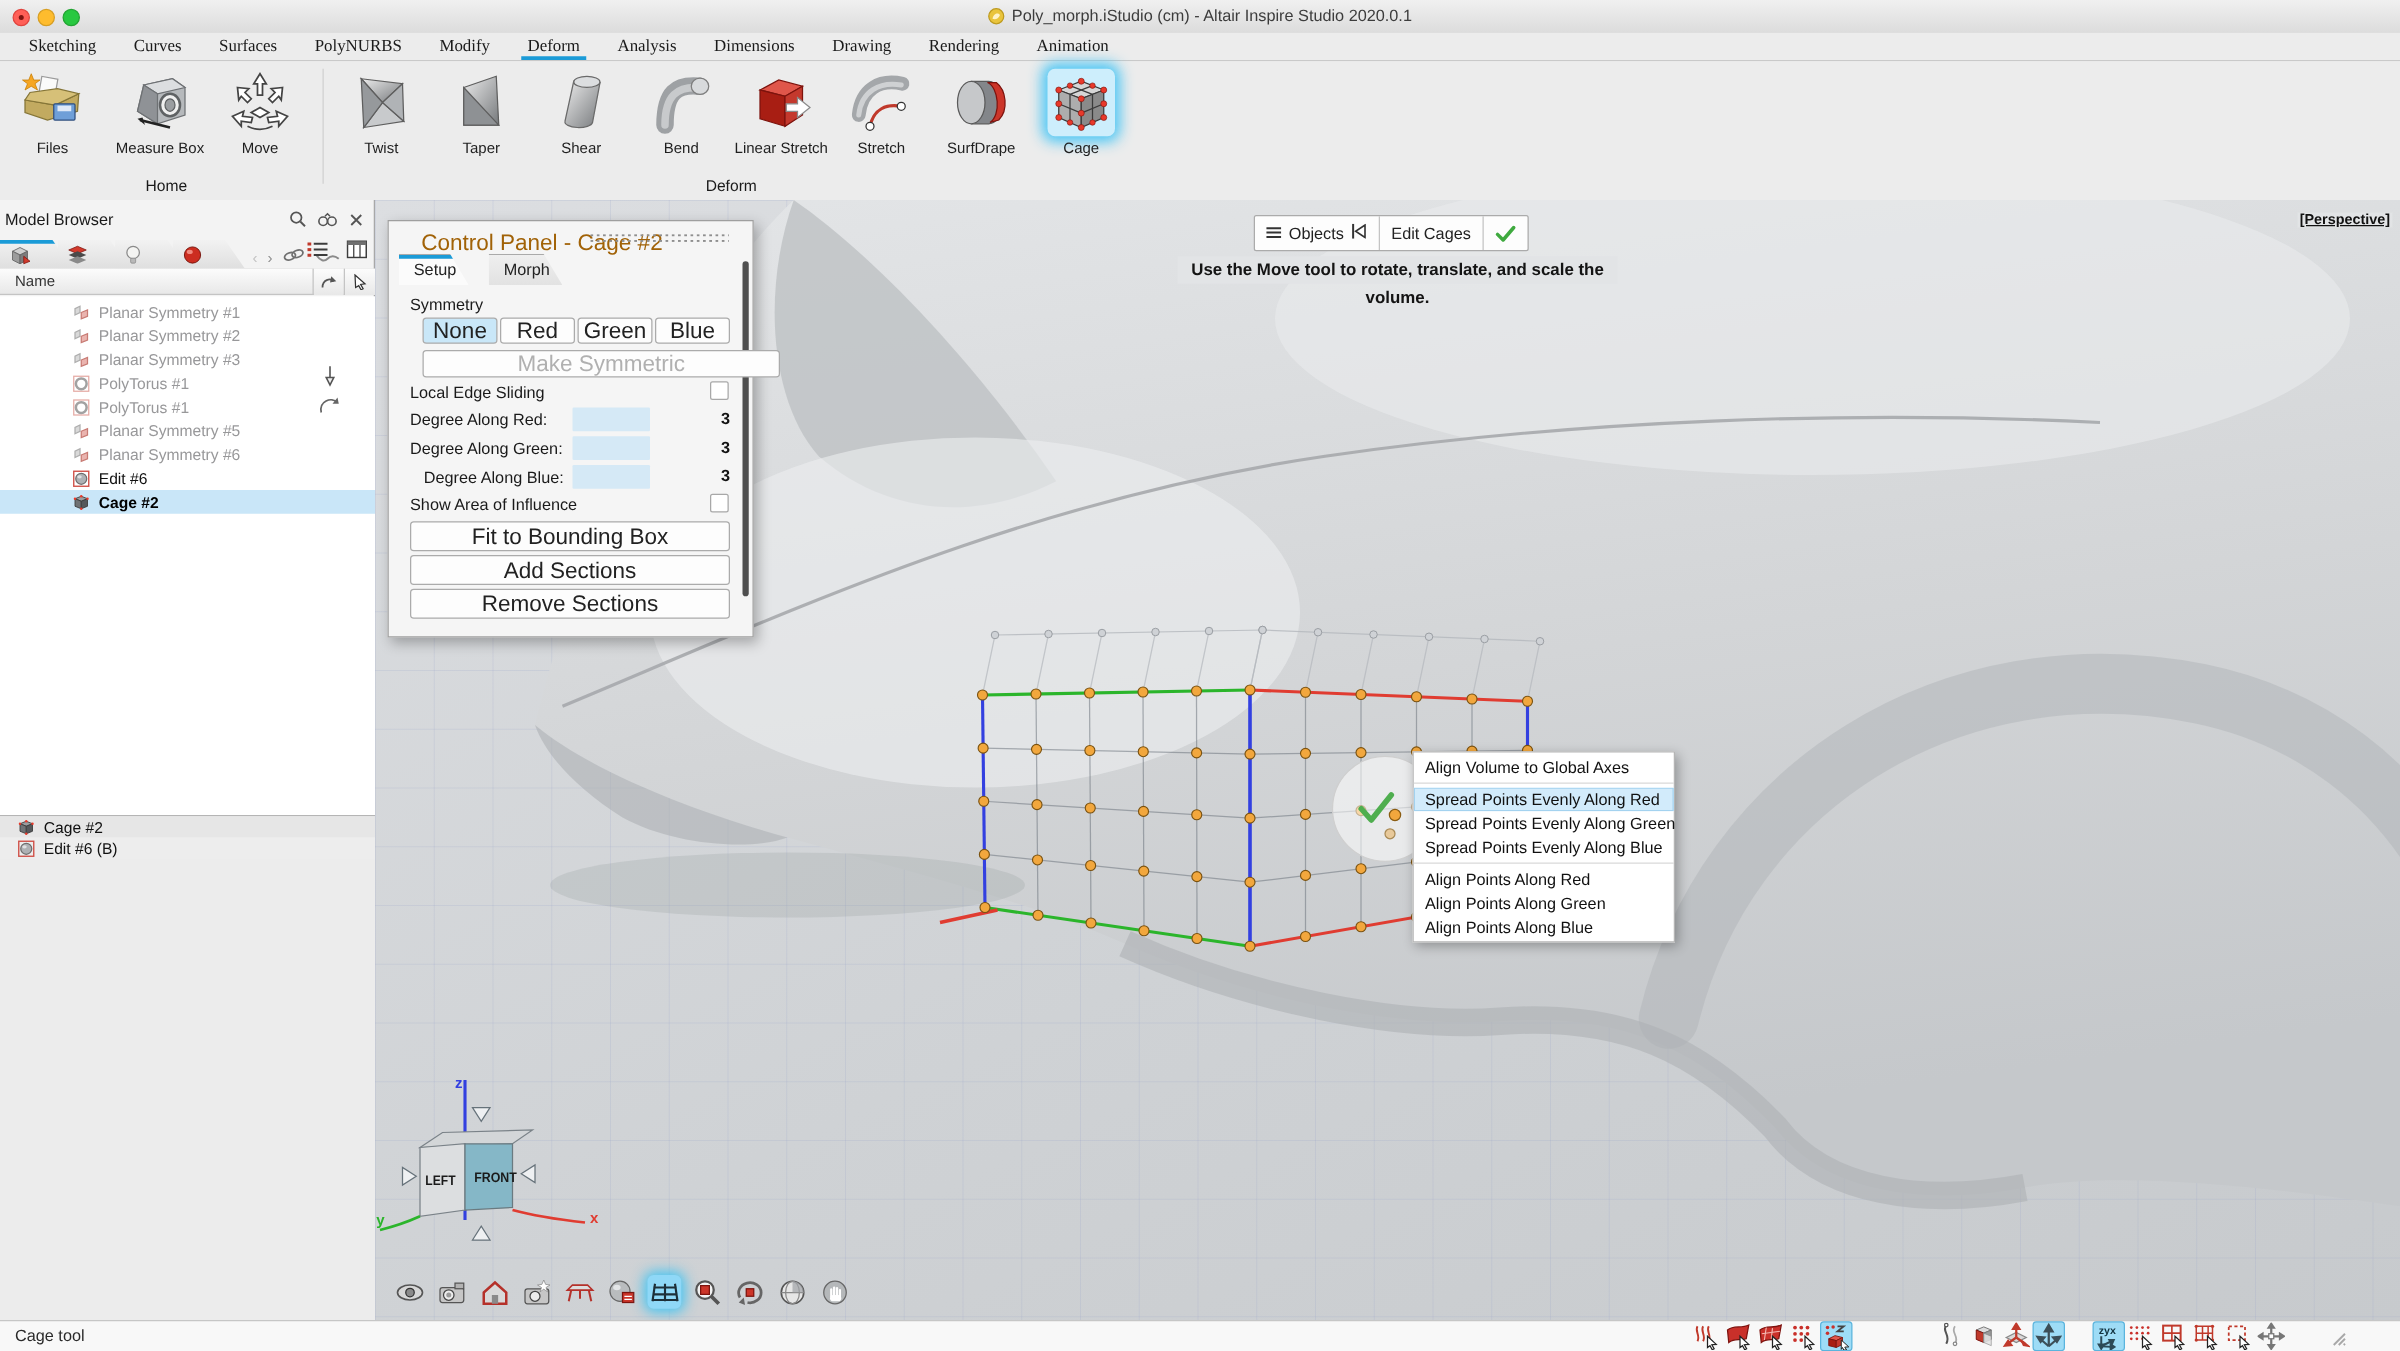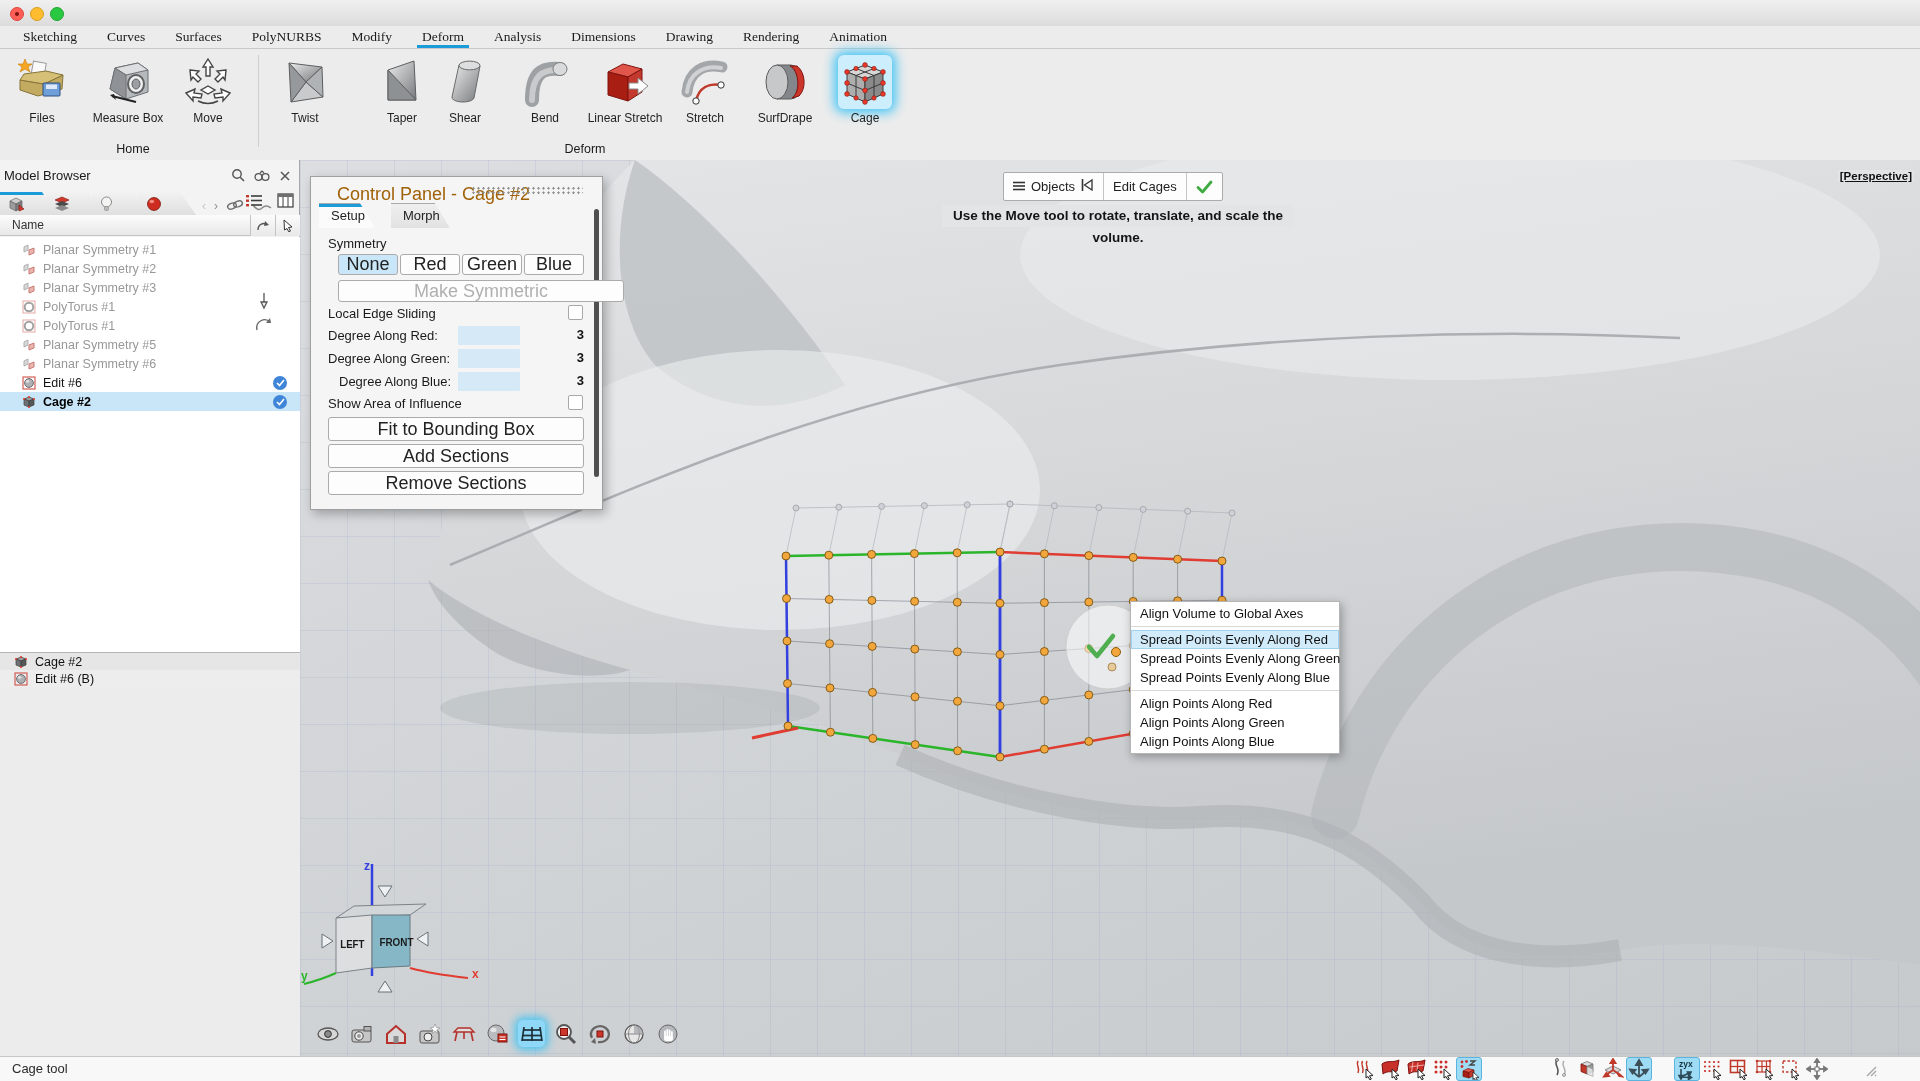--- a/index.html
+++ b/index.html
@@ -39,21 +39,21 @@
           clip-path:polygon(0 0,calc(100% - 16px) 0,100% 100%,0 100%);
           display:flex;align-items:center;padding-left:8px;box-sizing:border-box;position:relative;}
   .mb-tab.first{box-shadow:inset 0 3px 0 #1b9bd7;}
   .mb-mini{display:flex;align-items:center;gap:8px;margin-left:18px;color:#9a9a9a;}
   .mb-right{position:absolute;right:6px;bottom:3px;display:flex;gap:14px;}
   #name-header{left:0;top:55px;width:300px;height:21px;background:linear-gradient(#fcfcfc,#e8e8e8);
                border-bottom:1px solid #c4c4c4;font-size:12px;color:#333;line-height:21px;padding-left:12px;box-sizing:border-box;}
   #name-hicons{position:absolute;right:0;top:0;height:21px;display:flex;}
   #name-hicons .cell{width:24px;height:21px;border-left:1px solid #c4c4c4;display:flex;align-items:center;justify-content:center;background:linear-gradient(#fcfcfc,#e8e8e8);}
   #tree{left:0;top:77px;width:300px;height:415px;background:#fff;}
-  .trow{position:absolute;left:0;width:300px;height:19px;display:flex;align-items:center;font-size:12.5px;}
+  .trow{position:absolute;left:0;width:300px;height:19px;display:flex;align-items:center;font-size:12.5px;padding-left:36px;}
   .trow .ticon{margin-left:22px;margin-right:7px;display:flex;}
   .trow.muted{color:#98989a;}
   .trow.normal{color:#111;}
   .trow.selected{background:#c9e6f8;color:#000;font-weight:bold;}
   .badge{position:absolute;right:13px;width:14px;height:14px;border-radius:50%;background:#3f86d8;display:flex;align-items:center;justify-content:center;}
   #lower-pane{left:0;top:492px;width:300px;height:404px;background:#ececec;border-top:1px solid #b5b5b5;}
   .lrow{height:17px;display:flex;align-items:center;font-size:12.5px;color:#111;background:#e6e6e6;}
   .lrow:nth-child(2){background:#ededed;}
   .lrow .ticon{margin-left:14px;margin-right:7px;display:flex;}
   
@@ -110,20 +110,28 @@
   .sbi.active{background:#9edcf6;border:1px solid #5ab4dd;border-radius:3px;box-sizing:border-box;}
   .sb-gap-a{width:66px;flex:none;} .sb-gap-b{width:22px;flex:none;} .sb-gap-c{width:26px;flex:none;}
 </style>
 </head>
 <body>
 
 <div id="titlebar" class="abs">
   <div id="tl-close" class="abs tl"></div>
   <div id="tl-min" class="abs tl"></div>
   <div id="tl-max" class="abs tl"></div>
+  <div id="win-title" class="abs">
+    <span class="app-ic">
+      <svg width="14" height="14" viewBox="0 0 14 14">
+          <circle cx="7" cy="7" r="6" fill="#e9c43c" stroke="#bd9a1e"></circle>
+          <path d="M4 9 C5 4 9 4 10 6 C9 9 6 10 4 9 Z" fill="#fff3c8"></path>
+        </svg>
+    </span><span>Poly_morph.iStudio (cm) - Altair Inspire Studio 2020.0.1</span>
+  </div>
 </div>
 
 <div id="menubar" class="abs">
   <span class="menu-item">Sketching</span>
   <span class="menu-item">Curves</span>
   <span class="menu-item">Surfaces</span>
   <span class="menu-item">PolyNURBS</span>
   <span class="menu-item">Modify</span>
   <span class="menu-item active">Deform</span>
   <span class="menu-item">Analysis</span>
@@ -187,21 +195,21 @@
             </linearGradient>
           </defs>
         <path d="M10 7 L43 11 L27 26 Z" fill="url(#g1)" stroke="#5e5e5e"></path>
         <path d="M12 46 L44 41 L27 26 Z" fill="#c8cacc" stroke="#5e5e5e"></path>
         <path d="M10 7 L27 26 L12 46 Z" fill="#96999c" stroke="#5e5e5e"></path>
         <path d="M43 11 L27 26 L44 41 Z" fill="#b0b3b6" stroke="#5e5e5e"></path>
       </svg>
     </div>
     <div class="tlabel">Twist</div>
   </div>
-  <div class="tool" style="left:362px;">
+  <div class="tool" style="left:345px;">
     <div class="tico">
       <svg width="52" height="52" viewBox="0 0 52 52">
         <polygon points="12,14 38,5 40,44 12,44" fill="url(#g1)" stroke="#5e5e5e"></polygon>
         <polygon points="12,14 40,44 12,44" fill="#8e9194" stroke="#5e5e5e"></polygon>
       </svg>
     </div>
     <div class="tlabel">Taper</div>
   </div>
   <div class="tool" style="left:425px;">
     <div class="tico">

